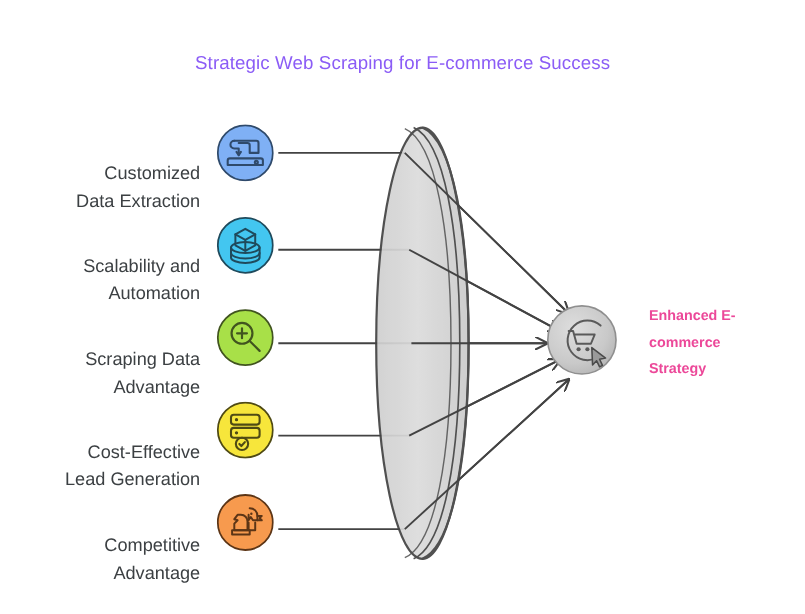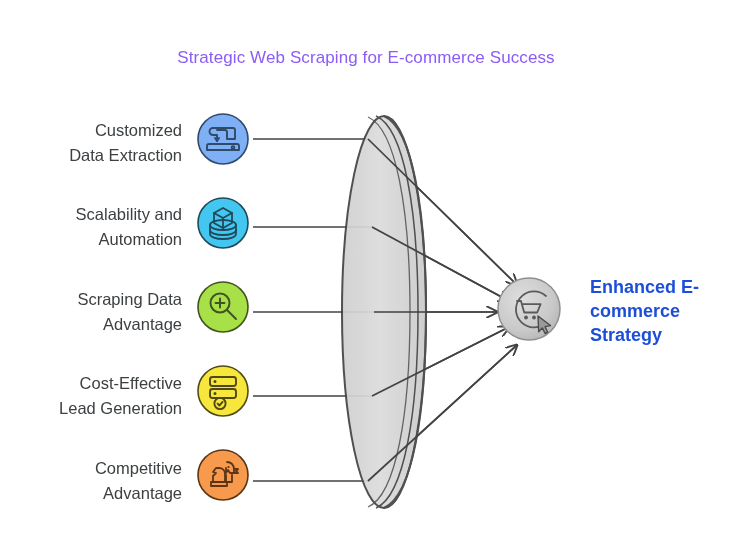--- a/index.html
+++ b/index.html
@@ -48,31 +48,32 @@
 
   
   .feature-label {
     position: absolute;
     width: 160px;
     text-align: right;
     font-size: 16.5px;
     line-height: 25px;
     color: #3c4043;
     left: 22px;
+    margin-top: 28px;
   }
 
   
   .outcome-label {
     position: absolute;
     left: 590px;
     top: 275px;
     width: 120px;
-    font-size: 18px;
+    font-size: 13px;
     line-height: 24px;
-    color: #1d4ed8;
+    color: #ec4899;
     font-weight: bold;
     text-align: left;
   }
 
   
   .icon-badge {
     position: absolute;
     width: 52px;
     height: 52px;
     border-radius: 50%;

